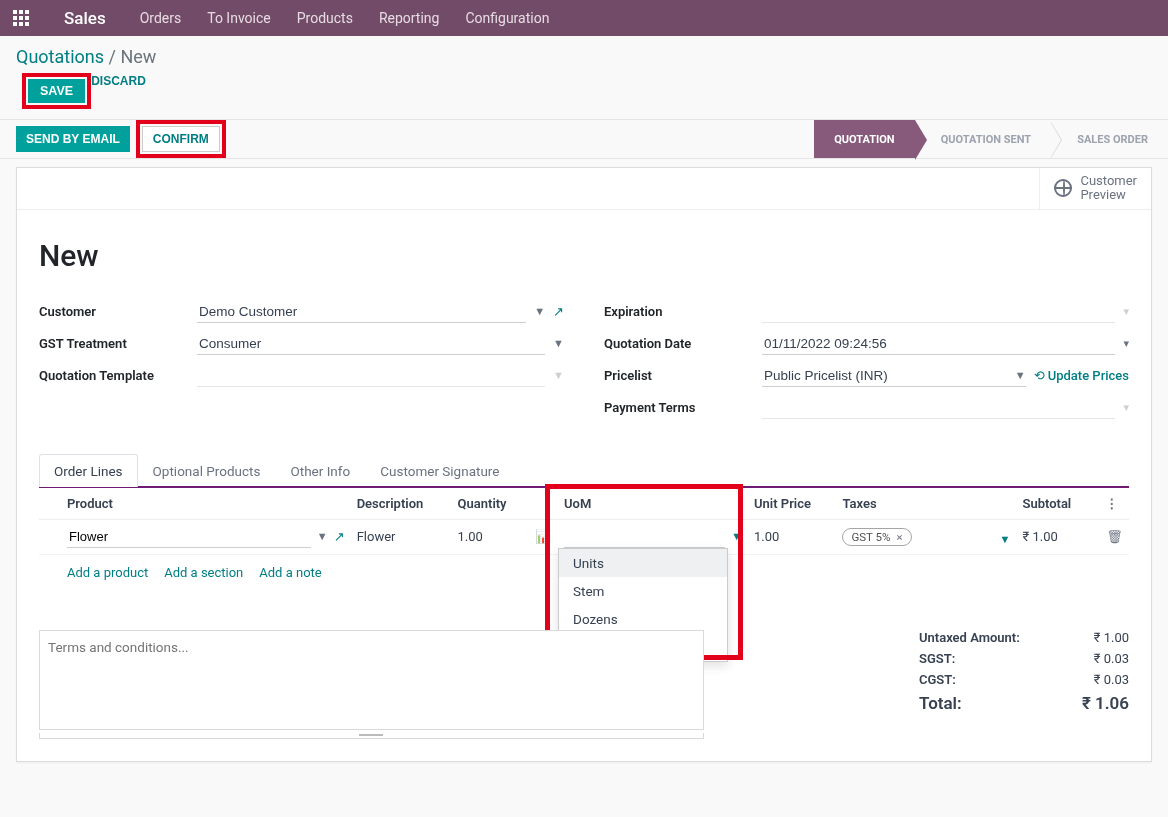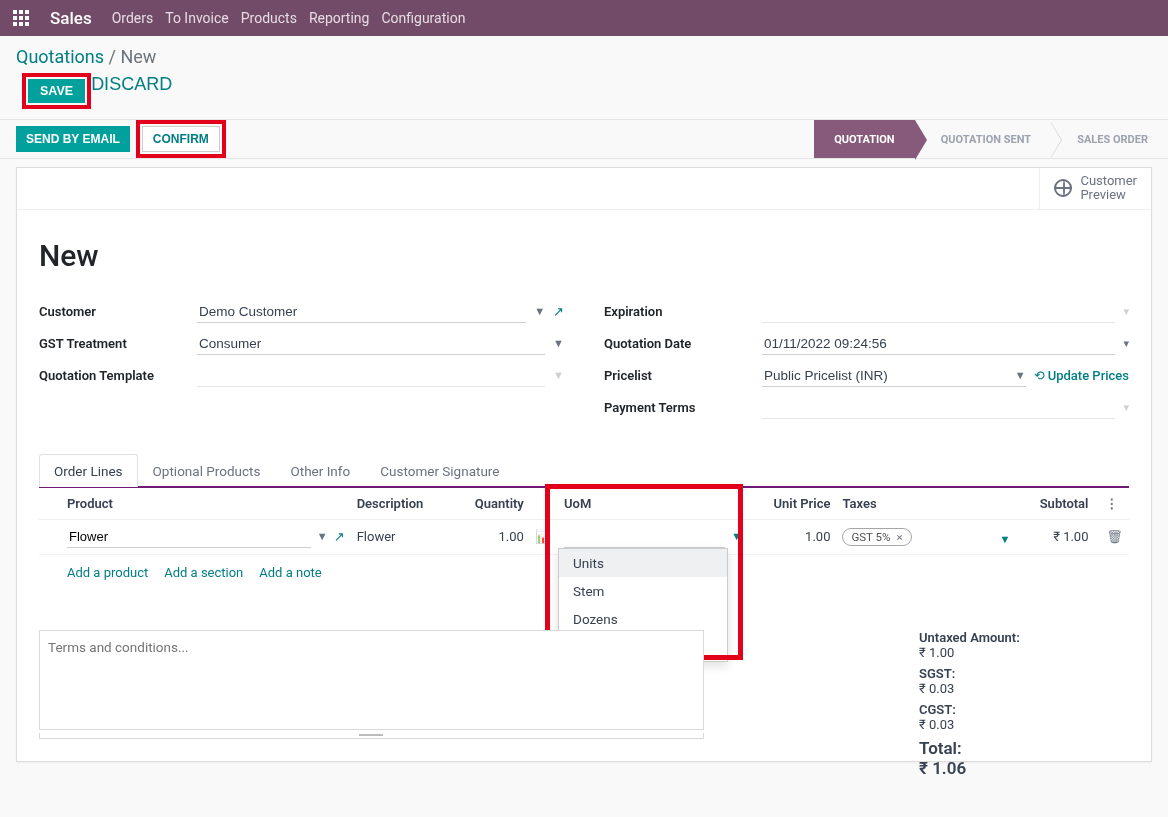--- a/index.html
+++ b/index.html
@@ -1,28 +1,28 @@
 <!DOCTYPE html>
 <html><head>
 <meta charset="utf-8">
 <style>
   * { box-sizing: border-box; }
   html, body { margin:0; padding:0; font-family: -apple-system, BlinkMacSystemFont, "Segoe UI", Roboto, Helvetica, Arial, sans-serif; font-size:13px; color:#374151; background:#f9f9f9;}
-  .topbar { background:#714B67; color:#fff; height:36px; display:flex; align-items:center; padding:0 12px; gap:12px;}
+  .topbar { background:#714B67; color:#fff; height:36px; display:flex; align-items:center; padding:0 12px; gap:26px;}
   .apps-grid { display:inline-flex; flex-wrap:wrap; width:18px; height:18px; }
   .apps-grid span { width:4px; height:4px; margin:1px; background:#fff; }
   .topbar .brand { font-size:17px; font-weight:500; margin-right:8px; margin-left:8px;}
   .topbar .nav-item { color:#e8dce4; cursor:pointer; font-size:14px;}
   .breadcrumb-bar { padding:10px 16px 0 16px; }
   .breadcrumb { font-size:18px; color:#6c757d; }
   .breadcrumb .link { color:#017e84; cursor:pointer;}
   .actions-row { padding:6px 16px 10px 28px; display:flex; align-items:flex-start;}
   .btn-save { background:#00A09D; border:none; color:#fff; padding:5px 12px; font-weight:600; font-size:12.5px; cursor:pointer;}
   .highlight-red { border:4px solid #E3001B; padding:2px;}
-  .btn-discard { color:#017e84; background:none; border:none; font-weight:400; font-size:18px; cursor:pointer;}
+  .btn-discard { color:#017e84; background:none; border:none; font-weight:700; font-size:12px; cursor:pointer;}
   .status-row { border-top:1px solid #e5e5e5; border-bottom:1px solid #e5e5e5; display:flex; align-items:center; padding-left:16px; height:40px;}
   .btn-email { background:#00A09D; border:none; color:#fff; padding:6px 10px; font-weight:600; font-size:12px; cursor:pointer;}
   .btn-confirm { background:#fff; border:1px solid #ccc; color:#017e84; padding:5px 10px; font-weight:600; font-size:12px; cursor:pointer;}
   .status-stages { margin-left:auto; display:flex; height:100%;}
   .stage { position:relative; padding:0 20px; display:flex; align-items:center; font-size:11px; font-weight:700; color:#9ca3af; text-transform:uppercase;}
   .stage.active { background:#875A7B; color:#fff;}
   .stage.active::after { content:""; position:absolute; right:-12px; top:0; border-left:12px solid #875A7B; border-top:20px solid transparent; border-bottom:20px solid transparent; z-index:2;}
   .stage.plain::after { content:""; position:absolute; right:-10px; top:3px; border-left:10px solid #f9f9f9; border-top:17px solid transparent; border-bottom:17px solid transparent; z-index:2;}
   .stage.plain::before { content:""; position:absolute; right:-11px; top:2px; border-left:11px solid #d1d5db; border-top:18px solid transparent; border-bottom:18px solid transparent; z-index:1;}
   .sheet-wrap { padding:0 16px 24px 16px;}
@@ -39,37 +39,37 @@
   .field-row { display:flex; align-items:center; gap:8px;}
   .field-label { width:150px; font-weight:600; color:#212529; font-size:13px;}
   .field-input { flex:1; border:none; border-bottom:1px solid #cfcfcf; padding:3px 2px; font-size:13.5px; color:#374151; background:transparent; outline:none;}
   .caret-down { color:#6b7280; font-size:11px; cursor:pointer; user-select:none;}
   .ext-link { color:#017e84; font-size:13px; cursor:pointer;}
   .tabs-bar { display:flex; margin-top:34px; border-bottom:2px solid #701a75;}
   .tab { padding:8px 14px; border:1px solid transparent; border-bottom:none; cursor:pointer; color:#6b7280; font-size:13.5px; position:relative; top:1px;}
   .tab.active { border-color:#dee2e6; background:#fff; color:#374151; border-radius:3px 3px 0 0;}
   table.lines { width:100%; border-collapse:collapse; font-size:13px;}
   table.lines th { text-align:left; font-weight:600; padding:8px 6px; border-bottom:1px solid #eee; color:#374151;}
-  table.lines th.right, table.lines td.right { text-align:right;}
+  table.lines th.right, table.lines td.right { text-align:left;}
   table.lines td { padding:6px 6px; border-bottom:1px solid #f3f3f3; vertical-align:middle;}
   .cell-input { width:100%; border:none; border-bottom:1px solid #cfcfcf; padding:3px 2px; font-size:13px; background:transparent; outline:none;}
   .tax-chip { display:inline-flex; align-items:center; gap:6px; border:1px solid #a6a6a6; border-radius:12px; padding:1px 8px; font-size:11.5px; color:#525252;}
   .tax-chip .x { cursor:pointer; color:#6b7280;}
   .add-links { display:flex; gap:16px; padding:10px 6px;}
   .add-links span { color:#017e84; cursor:pointer;}
   .uom-highlight { position:absolute; border:5px solid #E3001B; pointer-events:none;}
   .uom-dropdown { position:absolute; background:#fff; border:1px solid #ccc; box-shadow:0 4px 10px rgba(0,0,0,.12); width:170px; font-size:13.5px;}
   .uom-dropdown div { padding:6px 14px; cursor:pointer;}
   .uom-dropdown div.selected { background:#eef0f2;}
   .terms-box { width:61%; margin-top:40px; }
   .terms-box textarea { width:100%; height:100px; border:1px solid #d9d9d9; resize:none; padding:8px; font-family:inherit; font-size:13.5px; color:#9ca3af; outline:none;}
   .terms-handle { height:6px; border:1px solid #d9d9d9; border-top:none; display:flex; align-items:center; justify-content:center;}
   .terms-handle span { width:24px; height:2px; border-top:1px solid #bbb; border-bottom:1px solid #bbb;}
   .totals { position:absolute; right:0; top:0; display:flex; flex-direction:column; gap:6px; min-width:210px;}
-  .totals .trow { display:flex; justify-content:space-between; font-size:13px;flex-direction:column;}
+  .totals .trow { display:flex; justify-content:space-between; font-size:13px;}
   .totals .trow.big { font-size:17px;}
   .totals .trow .lbl { font-weight:600;}
   .bottom-area { position:relative; margin-top:30px;}
   .refresh-icon::before { content:"⟳"; display:inline-block; transform:scaleX(-1);}
   .pricelist-wrap { flex:1; display:flex; align-items:center; gap:10px; border-bottom:1px solid #cfcfcf;}
   .update-link { color:#017e84; cursor:pointer; white-space:nowrap; font-weight:500;}
   .area-icon { color:#017e84; font-size:13px; }
   .trash { color:#6b7280; cursor:pointer; padding-left:6px;}
   .kebab { color:#6b7280; cursor:pointer;}
   .uom-cell-wrap { position:relative; }

